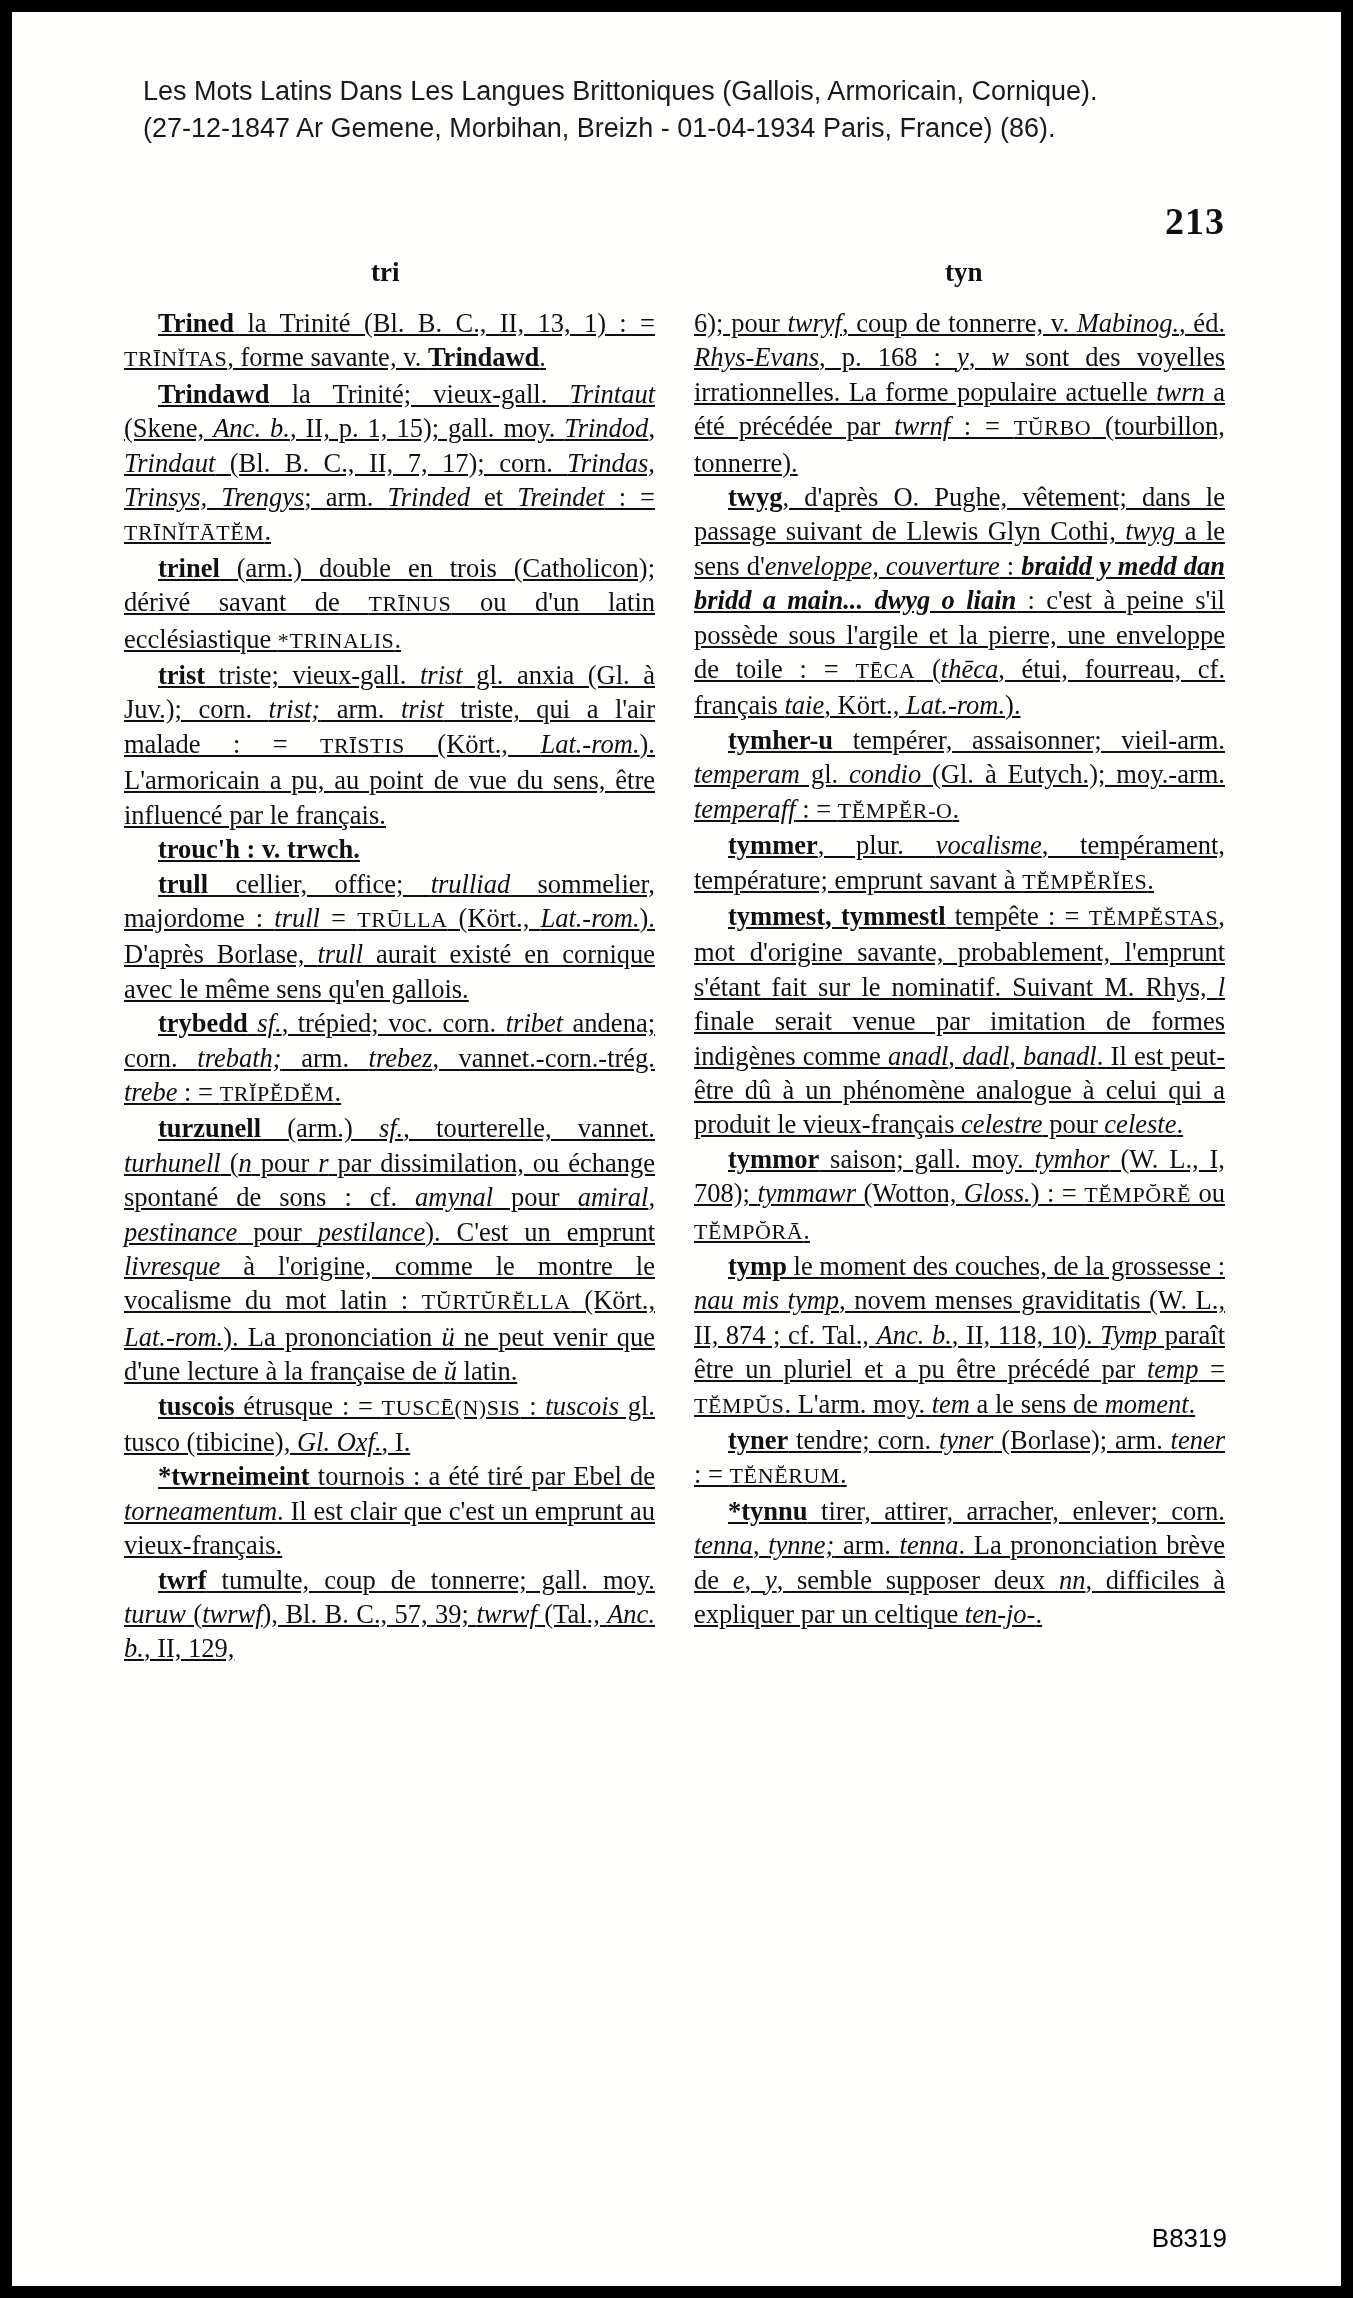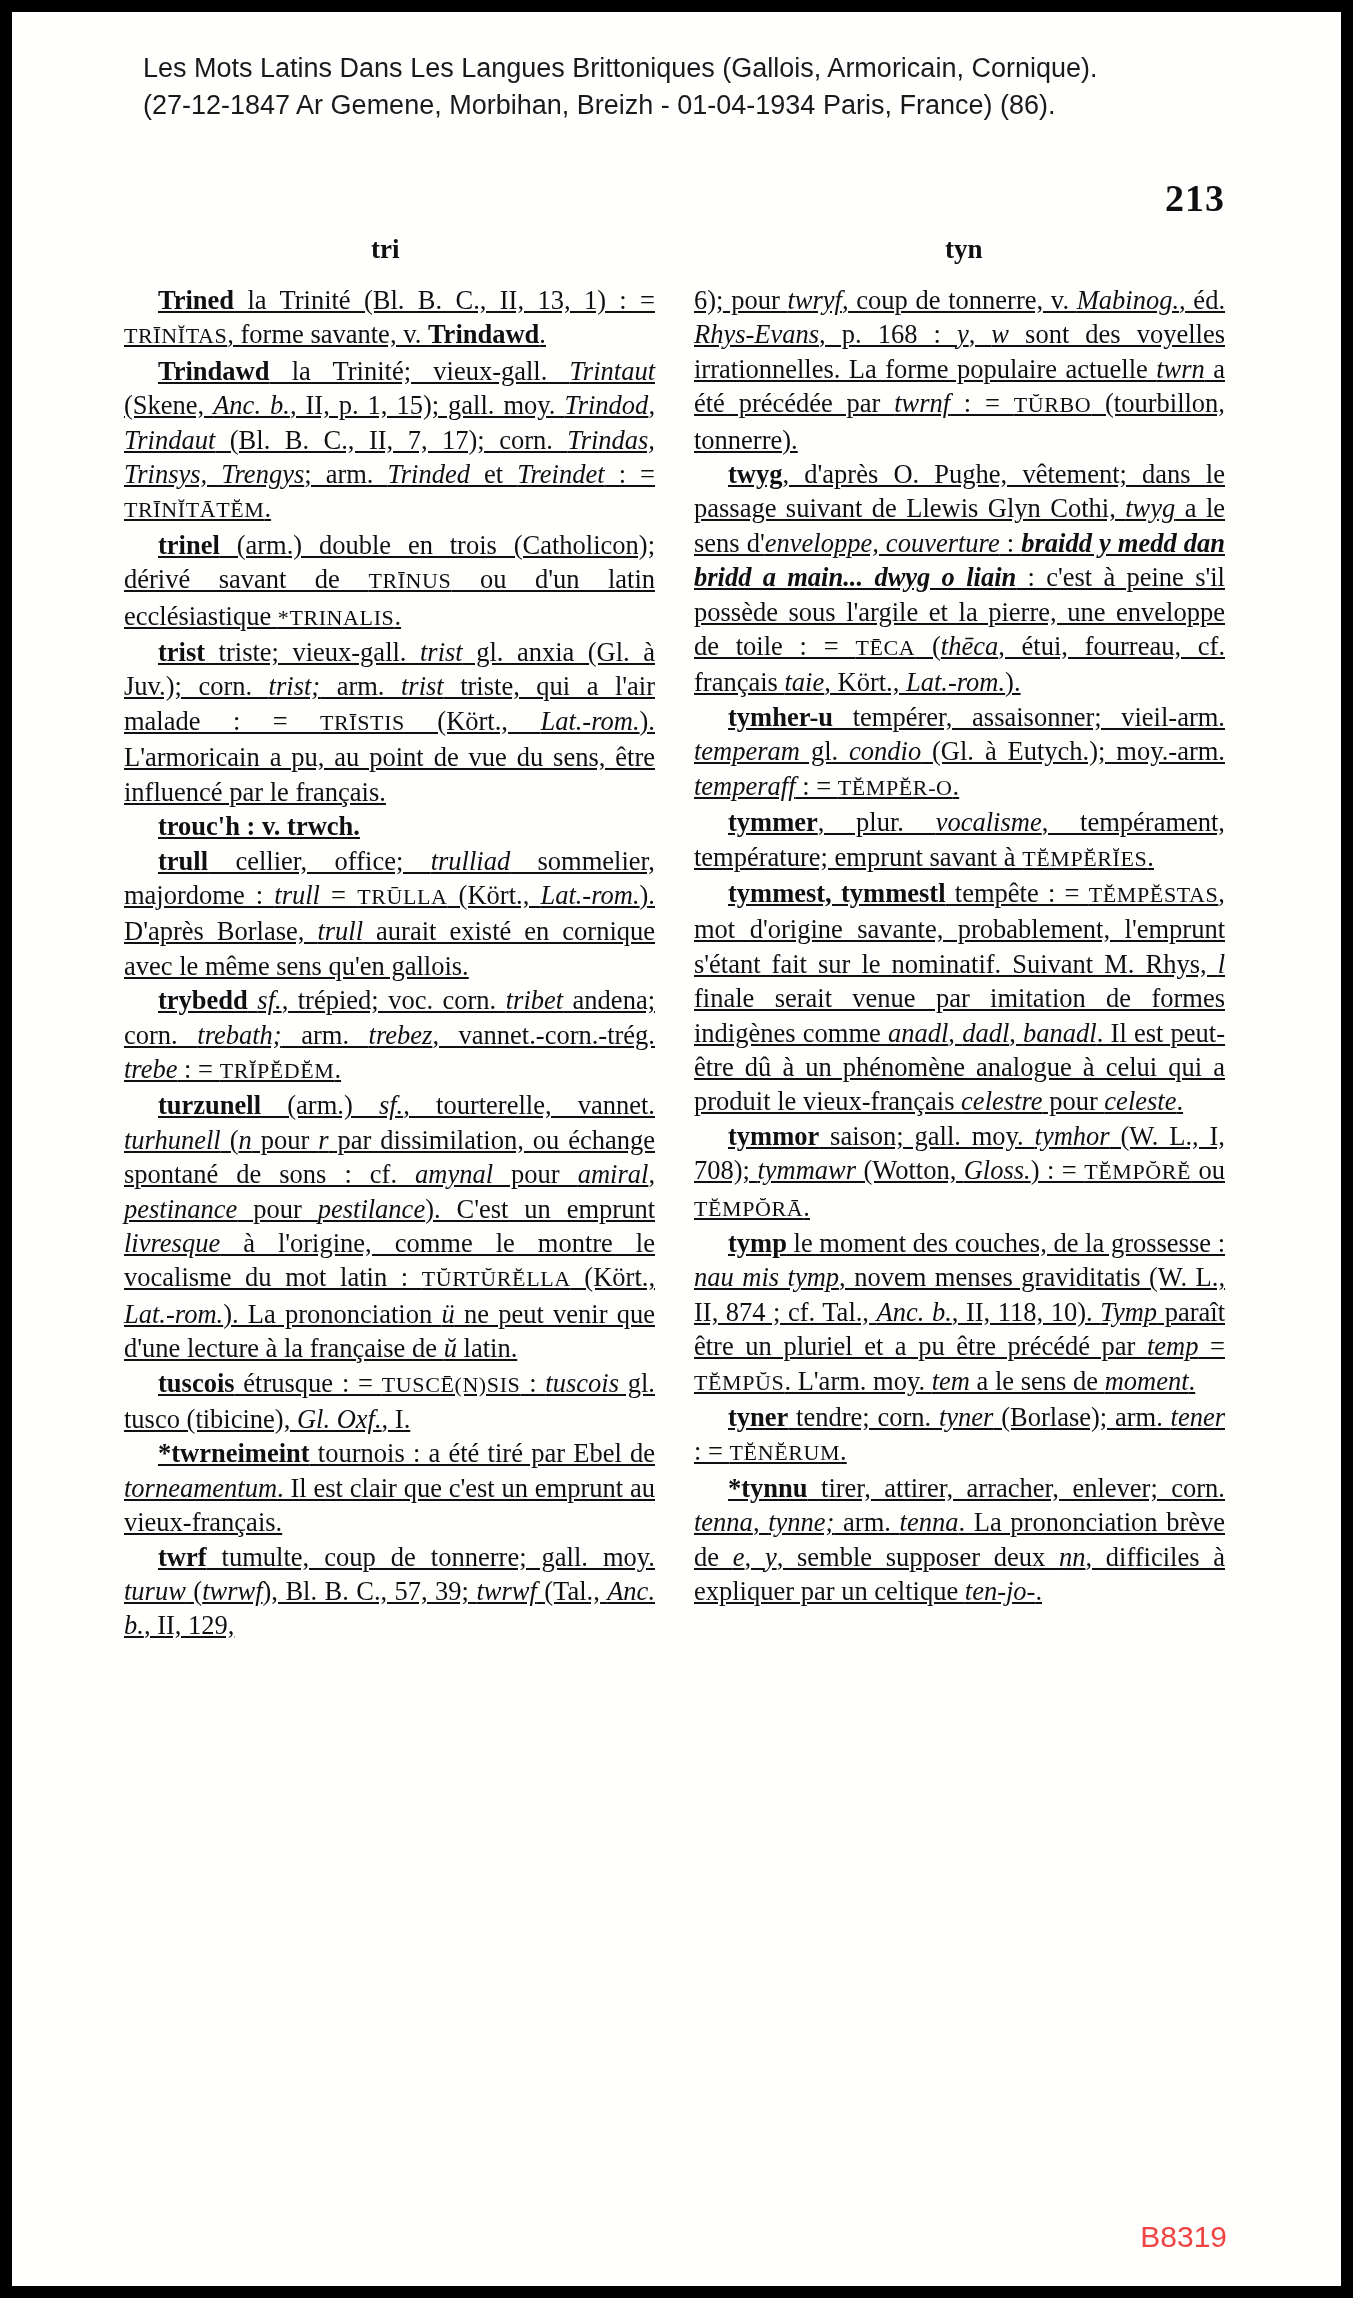--- a/index.html
+++ b/index.html
@@ -11,21 +11,21 @@
     position: relative;
     overflow: hidden;
     font-family: "Liberation Serif", serif;
     color: #101010;
   }
   .scan-header {
     font-family: "Liberation Sans", sans-serif;
     font-size: 27px;
     line-height: 37px;
     color: #1a1a1a;
-    padding: 38px 0 0 131px;
+    padding: 61px 0 0 131px;
   }
   .page { padding: 56px 116px 0 112px; }
   .title-row { position: relative; height: 50px; text-align: center; padding-right: 190px; }
   .running-title {
     font-weight: 700;
     font-size: 29px;
     letter-spacing: 2.5px;
     word-spacing: 9px;
     white-space: nowrap;
   }
@@ -40,21 +40,21 @@
   .entry { margin: 0; text-indent: 34px; }
   .entry.cont { text-indent: 0; }
   .s-n { }
   .s-b { font-weight: 700; }
   .s-i { font-style: italic; }
   .s-bi { font-weight: 700; font-style: italic; }
   .s-sc { font-size: 22px; letter-spacing: 0.6px; }
   .footer-code {
     position: absolute; right: 114px; bottom: 32px;
     font-family: "Liberation Sans", sans-serif;
-    font-size: 30px; color: #ef4444;
+    font-size: 26px; color: #000000;
   }
 </style>
 </head>
 <body>
 
 <div class="frame">
 
   <div class="scan-header">
     <div>Les Mots Latins Dans Les Langues Brittoniques (Gallois, Armoricain, Cornique).</div>
     <div>(27-12-1847 Ar Gemene, Morbihan, Breizh - 01-04-1934 Paris, France) (86).</div>

